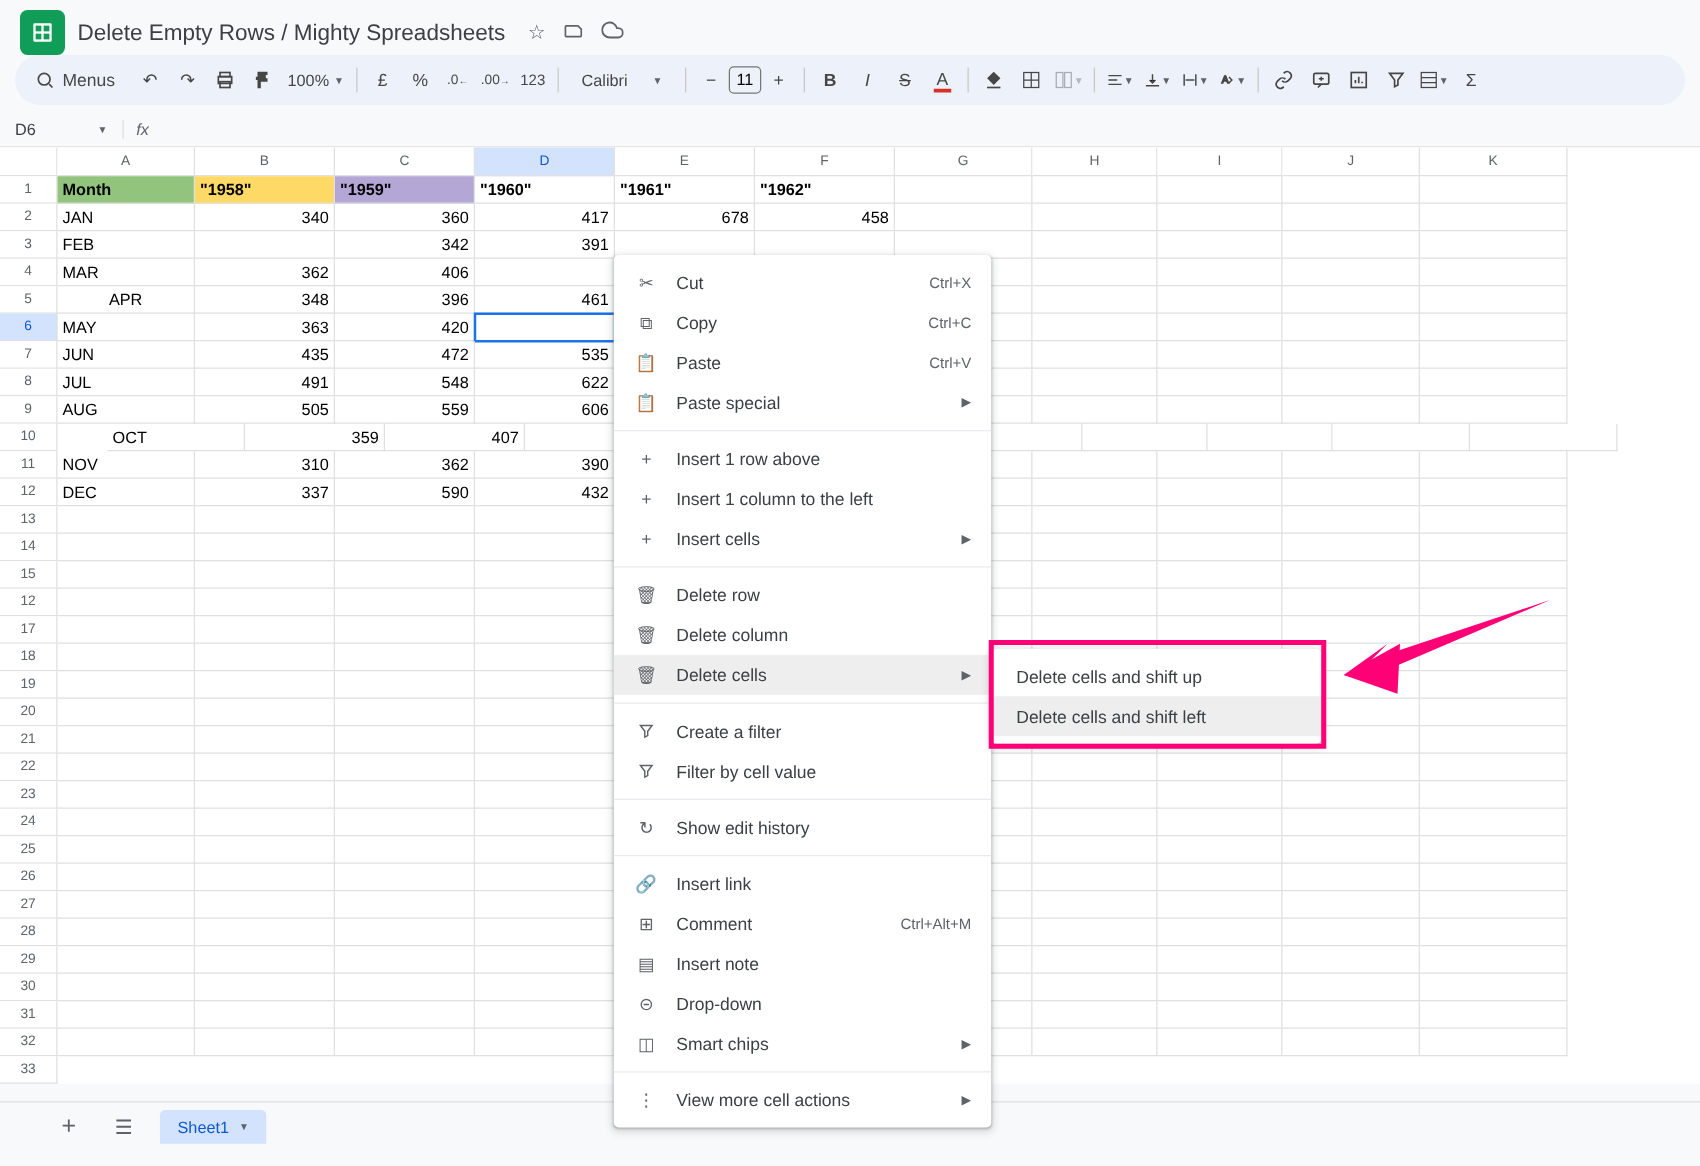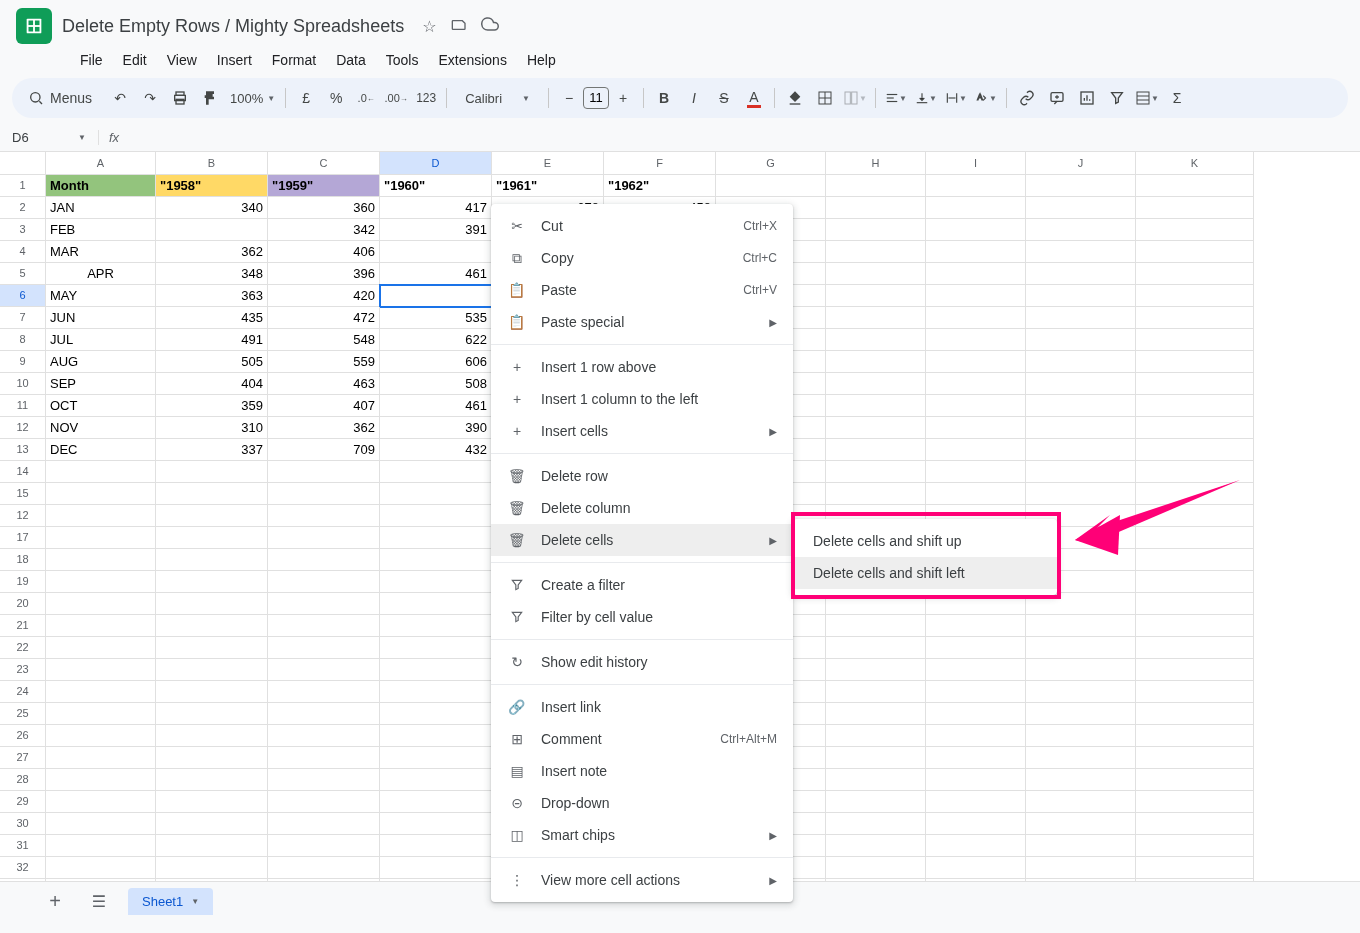--- a/index.html
+++ b/index.html
@@ -98,31 +98,20 @@
     <div class="title-icons">
       <span class="title-icon">☆</span>
       <span class="title-icon"><svg width="16" height="16" viewBox="0 0 24 24" fill="none" stroke="currentColor" stroke-width="2">
             <path d="M3 7h14l4 4v8a1 1 0 01-1 1H3a1 1 0 01-1-1V8a1 1 0 011-1z"></path>
           </svg></span>
       <span class="title-icon"><svg width="18" height="18" viewBox="0 0 24 24" fill="none" stroke="currentColor" stroke-width="2">
             <path d="M18 10h-1.26A8 8 0 109 20h9a5 5 0 000-10z"></path>
           </svg></span>
     </div>
   </div>
-  <div class="menubar" id="menubar">
-      <div class="menu-item">File</div>
-      <div class="menu-item">Edit</div>
-      <div class="menu-item">View</div>
-      <div class="menu-item">Insert</div>
-      <div class="menu-item">Format</div>
-      <div class="menu-item">Data</div>
-      <div class="menu-item">Tools</div>
-      <div class="menu-item">Extensions</div>
-      <div class="menu-item">Help</div>
-    </div>
 </div>
 
 <div class="toolbar-wrap">
 <div class="toolbar">
   <div class="tb-search">
     <svg width="16" height="16" viewBox="0 0 24 24" fill="none" stroke="#444746" stroke-width="2">
           <circle cx="11" cy="11" r="7"></circle>
           <path d="M21 21l-4-4"></path>
         </svg>
     <span>Menus</span>
@@ -441,34 +430,21 @@
           <div class="cell r" style="width: 112px;">606</div>
           <div class="cell" style="width: 112px;"></div>
           <div class="cell" style="width: 112px;"></div>
           <div class="cell" style="width: 110px;"></div>
           <div class="cell" style="width: 100px;"></div>
           <div class="cell" style="width: 100px;"></div>
           <div class="cell" style="width: 110px;"></div>
           <div class="cell" style="width: 118px;"></div>
         </div>
         <div class="row">
-          <div class="cell" style="width: 110px;">SEP</div>
-          <div class="cell r" style="width: 112px;">404</div>
-          <div class="cell r" style="width: 112px;">463</div>
-          <div class="cell r" style="width: 112px;">508</div>
-          <div class="cell" style="width: 112px;"></div>
-          <div class="cell" style="width: 112px;"></div>
-          <div class="cell" style="width: 110px;"></div>
-          <div class="cell" style="width: 100px;"></div>
-          <div class="cell" style="width: 100px;"></div>
-          <div class="cell" style="width: 110px;"></div>
-          <div class="cell" style="width: 118px;"></div>
-        </div>
-        <div class="row">
-          <div class="cell" style="width: 110px;">OCT</div>
+          <div class="cell" style="width: 110px; margin-left: 40px;">OCT</div>
           <div class="cell r" style="width: 112px;">359</div>
           <div class="cell r" style="width: 112px;">407</div>
           <div class="cell r" style="width: 112px;">461</div>
           <div class="cell" style="width: 112px;"></div>
           <div class="cell" style="width: 112px;"></div>
           <div class="cell" style="width: 110px;"></div>
           <div class="cell" style="width: 100px;"></div>
           <div class="cell" style="width: 100px;"></div>
           <div class="cell" style="width: 110px;"></div>
           <div class="cell" style="width: 118px;"></div>
@@ -482,21 +458,21 @@
           <div class="cell" style="width: 112px;"></div>
           <div class="cell" style="width: 110px;"></div>
           <div class="cell" style="width: 100px;"></div>
           <div class="cell" style="width: 100px;"></div>
           <div class="cell" style="width: 110px;"></div>
           <div class="cell" style="width: 118px;"></div>
         </div>
         <div class="row">
           <div class="cell" style="width: 110px;">DEC</div>
           <div class="cell r" style="width: 112px;">337</div>
-          <div class="cell r" style="width: 112px;">709</div>
+          <div class="cell r" style="width: 112px;">590</div>
           <div class="cell r" style="width: 112px;">432</div>
           <div class="cell" style="width: 112px;"></div>
           <div class="cell" style="width: 112px;"></div>
           <div class="cell" style="width: 110px;"></div>
           <div class="cell" style="width: 100px;"></div>
           <div class="cell" style="width: 100px;"></div>
           <div class="cell" style="width: 110px;"></div>
           <div class="cell" style="width: 118px;"></div>
         </div>
         <div class="row">

